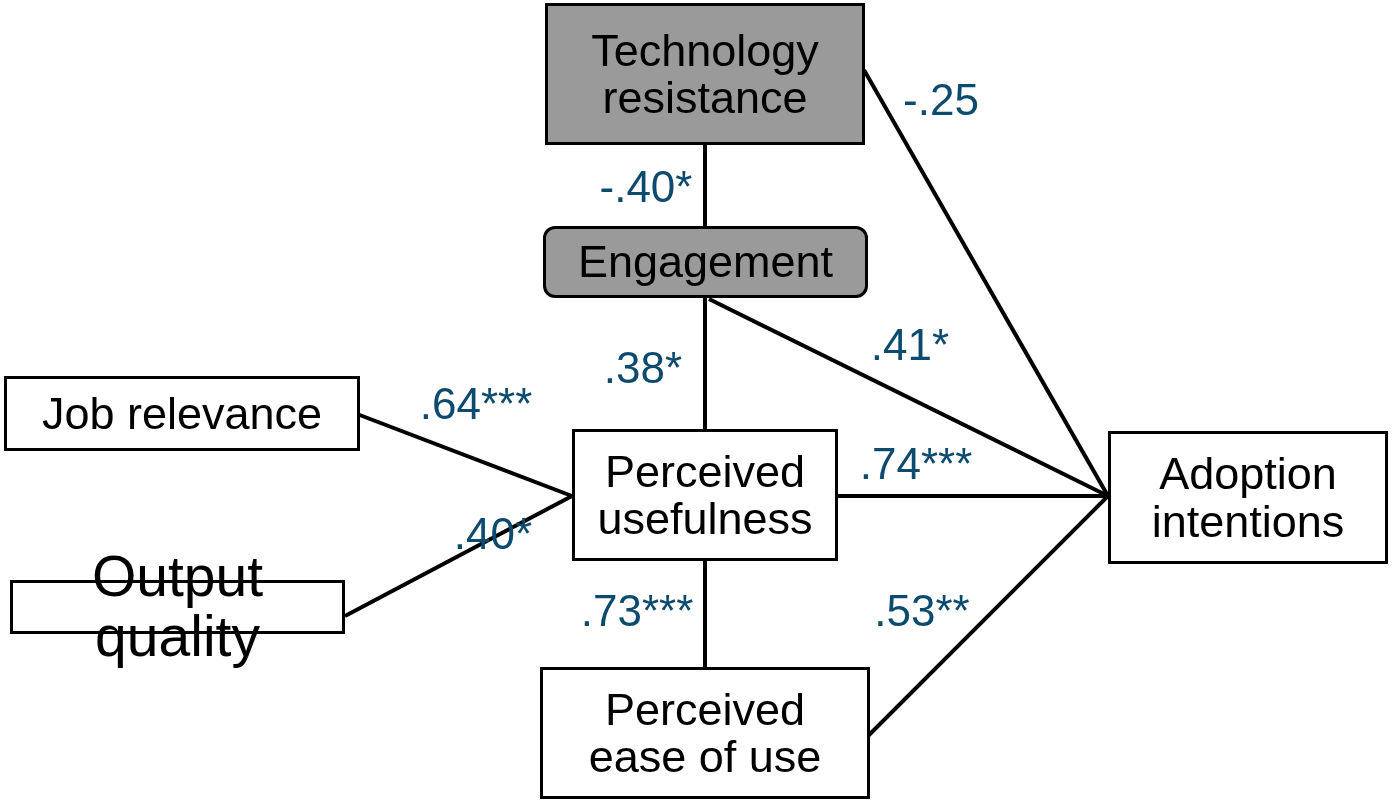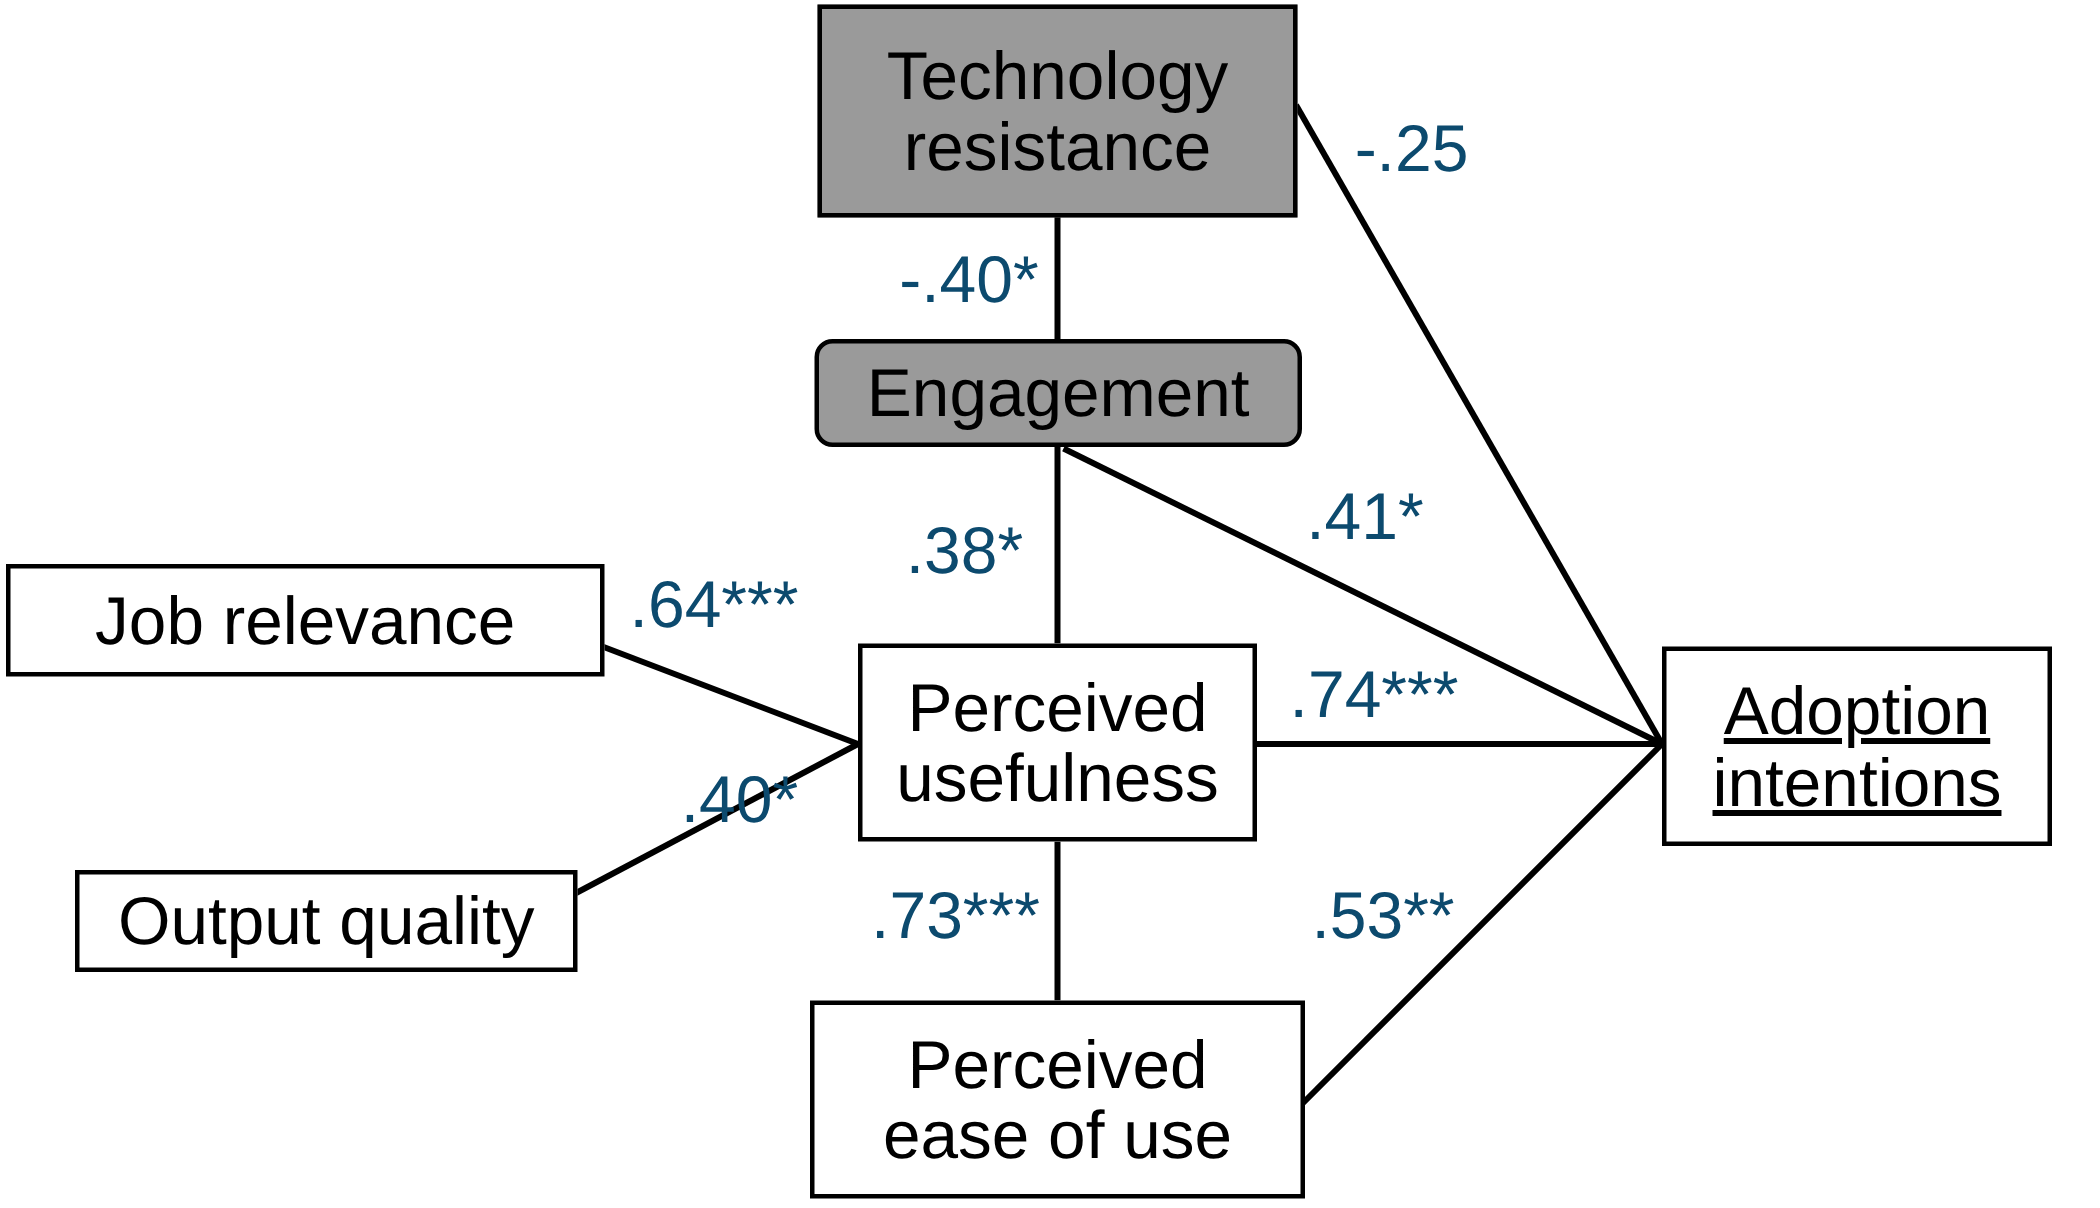--- a/index.html
+++ b/index.html
@@ -46,24 +46,24 @@
     color: #0c4a6e;
     font-size: 44px;
     line-height: 1;
     white-space: nowrap;
     transform: translate(-50%, -50%);
     z-index: 4;
   }
   
   #node-tech-resistance { left: 545px; top: 3px;   width: 320px; height: 142px; font-size: 45px; }
   #node-engagement      { left: 543px; top: 226px; width: 325px; height: 72px;  font-size: 45px; border-radius: 12px; }
-  #node-job-relevance   { left: 4px;   top: 376px; width: 399px; height: 75px;  font-size: 45px; }
-  #node-output-quality  { left: 10px;  top: 580px; width: 335px; height: 68px;  font-size: 45px; margin-left: 40px; }
+  #node-job-relevance   { left: 4px;   top: 376px; width: 356px; height: 75px;  font-size: 45px; }
+  #node-output-quality  { left: 10px;  top: 580px; width: 335px; height: 54px;  font-size: 57px; }
   #node-perceived-usefulness { left: 572px; top: 429px; width: 266px; height: 132px; font-size: 45px; }
-  #node-adoption-intentions  { left: 1108px; top: 431px; width: 260px; height: 133px; font-size: 45px; text-decoration: underline; }
+  #node-adoption-intentions  { left: 1108px; top: 431px; width: 280px; height: 133px; font-size: 45px; }
   #node-perceived-ease-of-use{ left: 540px; top: 667px; width: 330px; height: 132px; font-size: 45px; }
 </style>
 </head>
 <body>
 
 <div id="canvas">
 
   <svg id="paths" viewBox="0 0 1400 805">
     <g fill="none" stroke="#000000" stroke-width="4" stroke-linecap="butt">
 

